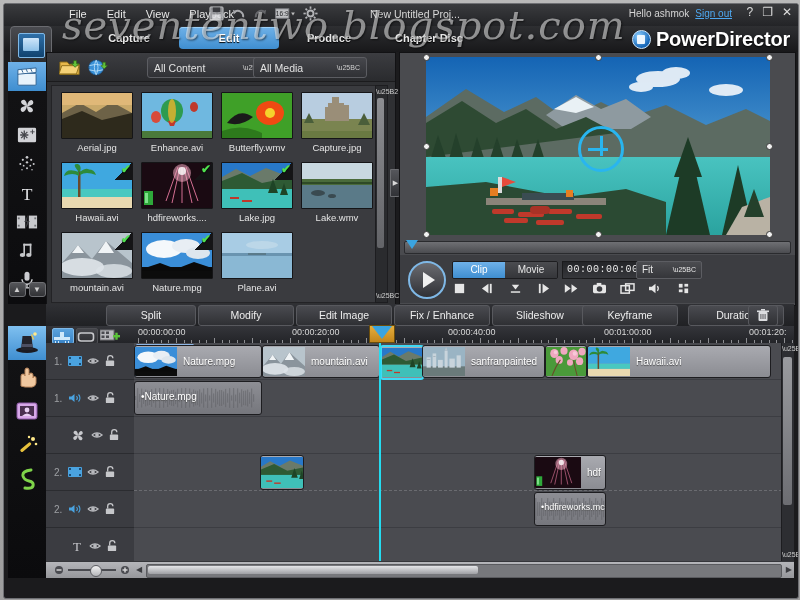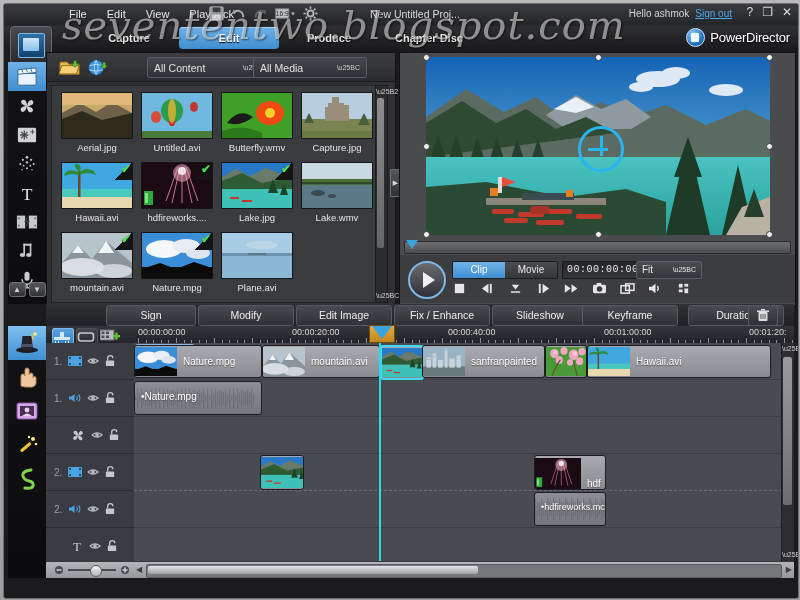--- a/index.html
+++ b/index.html
@@ -36,21 +36,21 @@
   
   .tabstrip{position:absolute;left:0;top:22px;width:794px;height:26px;
             background:linear-gradient(#2e2f32,#18181a);}
   .tabs{position:absolute;left:75px;top:1px;display:flex;}
   .tab{width:100px;height:22px;line-height:22px;text-align:center;color:#e9e9e9;
        font-size:11px;font-weight:bold;cursor:pointer;border-radius:4px;
        text-shadow:0 1px 1px #000;}
   .tab.active{background:linear-gradient(#6fb1e8,#3f8ed0);color:#fff;
               box-shadow:inset 0 1px 0 #9ed0f6;}
   .brand{position:absolute;right:8px;top:2px;display:flex;align-items:center;gap:5px;}
-  .brand .bt{color:#fff;font-size:13px;font-weight:normal;letter-spacing:-.2px;
+  .brand .bt{color:#fff;font-size:20px;font-weight:bold;letter-spacing:-.2px;
              text-shadow:0 1px 2px #000;}
 
   
   .logo{width:17px;height:17px;border-radius:50%;
         background:radial-gradient(circle at 35% 30%,#8fd0ff,#1566b8 70%);
         border:1px solid #cfe8ff;position:relative;}
   .logo:after{content:"";position:absolute;left:4px;top:4px;width:8px;height:9px;
               background:#eef7ff;border-radius:1px;}
 
   
@@ -452,21 +452,21 @@
             <div class="cell">
               <div class="thumb"><svg width="70" height="45" viewBox="0 0 70 45" preserveAspectRatio="none">
                   <rect width="70" height="45" fill="#6fb8e0"></rect>
       <ellipse cx="30" cy="18" rx="11" ry="12" fill="#2e9b4f"></ellipse>
                   <path d="M26 28 h8 l-2 5 h-4z" fill="#c0392b"></path>
       <ellipse cx="30" cy="18" rx="4" ry="12" fill="#e8b42c" opacity=".8"></ellipse>
       <ellipse cx="14" cy="24" rx="5" ry="6" fill="#d84b3a"></ellipse>
                   <ellipse cx="52" cy="14" rx="4" ry="5" fill="#c0392b"></ellipse>
       <rect y="38" width="70" height="7" fill="#4a7a3a"></rect>
                 </svg></div>
-              <div class="cap">Untitled.avi</div>
+              <div class="cap">Enhance.avi</div>
             </div>
             <div class="cell">
               <div class="thumb"><svg width="70" height="45" viewBox="0 0 70 45" preserveAspectRatio="none">
                   <rect width="70" height="45" fill="#3fa028"></rect>
       <ellipse cx="48" cy="20" rx="14" ry="12" fill="#f04a12"></ellipse>
                   <circle cx="48" cy="20" r="5" fill="#f5d22c"></circle>
       <path d="M5 30 q12 -16 26 -6 q-12 10 -26 6" fill="#1a1a1a"></path>
       <path d="M0 38 q20 -8 40 2 L40 45 L0 45Z" fill="#2d7a1c"></path>
                 </svg></div>
               <div class="cap">Butterfly.wmv</div>
@@ -725,21 +725,21 @@
                 <rect x="8" y="2" width="4" height="3"></rect>
                 <rect x="2" y="8" width="4" height="3"></rect>
                 <rect x="8" y="7" width="4" height="5"></rect>
               </g>
             </svg>
       </div>
     </div>
   </div>
 
   <div class="edittool">
-    <div class="etb" style="left:60px;width:88px">Sign</div>
+    <div class="etb" style="left:60px;width:88px">Split</div>
     <div class="etb" style="left:152px;width:94px">Modify</div>
     <div class="etb" style="left:250px;width:94px">Edit Image</div>
     <div class="etb" style="left:348px;width:94px">Fix / Enhance</div>
     <div class="etb" style="left:446px;width:94px">Slideshow</div>
     <div class="etb" style="left:536px;width:94px">Keyframe</div>
     <div class="etb" style="left:642px;width:94px">Duration</div>
     <div class="trash">
       <svg width="12" height="13" viewBox="0 0 12 13">
         <rect x="1.5" y="3" width="9" height="9" rx="1" fill="#dcdde0"></rect>
         <rect x="0" y="1.5" width="12" height="1.6" fill="#dcdde0"></rect>
@@ -1213,21 +1213,21 @@
       <g fill="#1e4426">
                     <path d="M46 30 l5 -14 l5 14z"></path>
                     <path d="M58 32 l4 -12 l4 12z"></path>
                   </g>
       <g fill="#c0392b">
                     <rect x="8" y="34" width="9" height="2"></rect>
                     <rect x="20" y="37" width="10" height="2"></rect>
                   </g>
                 </svg></div>
             </div>
-            <div class="clip" style="left: 400px; width: 70px; top: 1px; height: 33px; align-items: flex-end;">
+            <div class="clip" style="left: 400px; width: 70px; top: 1px; height: 33px;">
               <div class="ct" style="width:46px;height:31px"><svg width="46" height="31" viewBox="0 0 70 45" preserveAspectRatio="none">
                   <rect width="70" height="45" fill="#1a0a12"></rect>
       <g stroke="#e87aa0" stroke-width="1" opacity=".9">
       <path d="M38 4 L30 40 M40 4 L40 40 M42 4 L50 40 M36 4 L24 38 M44 4 L56 38"></path>
                   </g>
       <circle cx="40" cy="10" r="9" fill="#f0a8c0" opacity=".55"></circle>
       <circle cx="40" cy="8" r="4" fill="#fff" opacity=".8"></circle>
       <rect x="2" y="28" width="9" height="14" fill="#2ea83a"></rect>
                   <rect x="3" y="30" width="3" height="10" fill="#7fe08a"></rect>
                 </svg></div>

